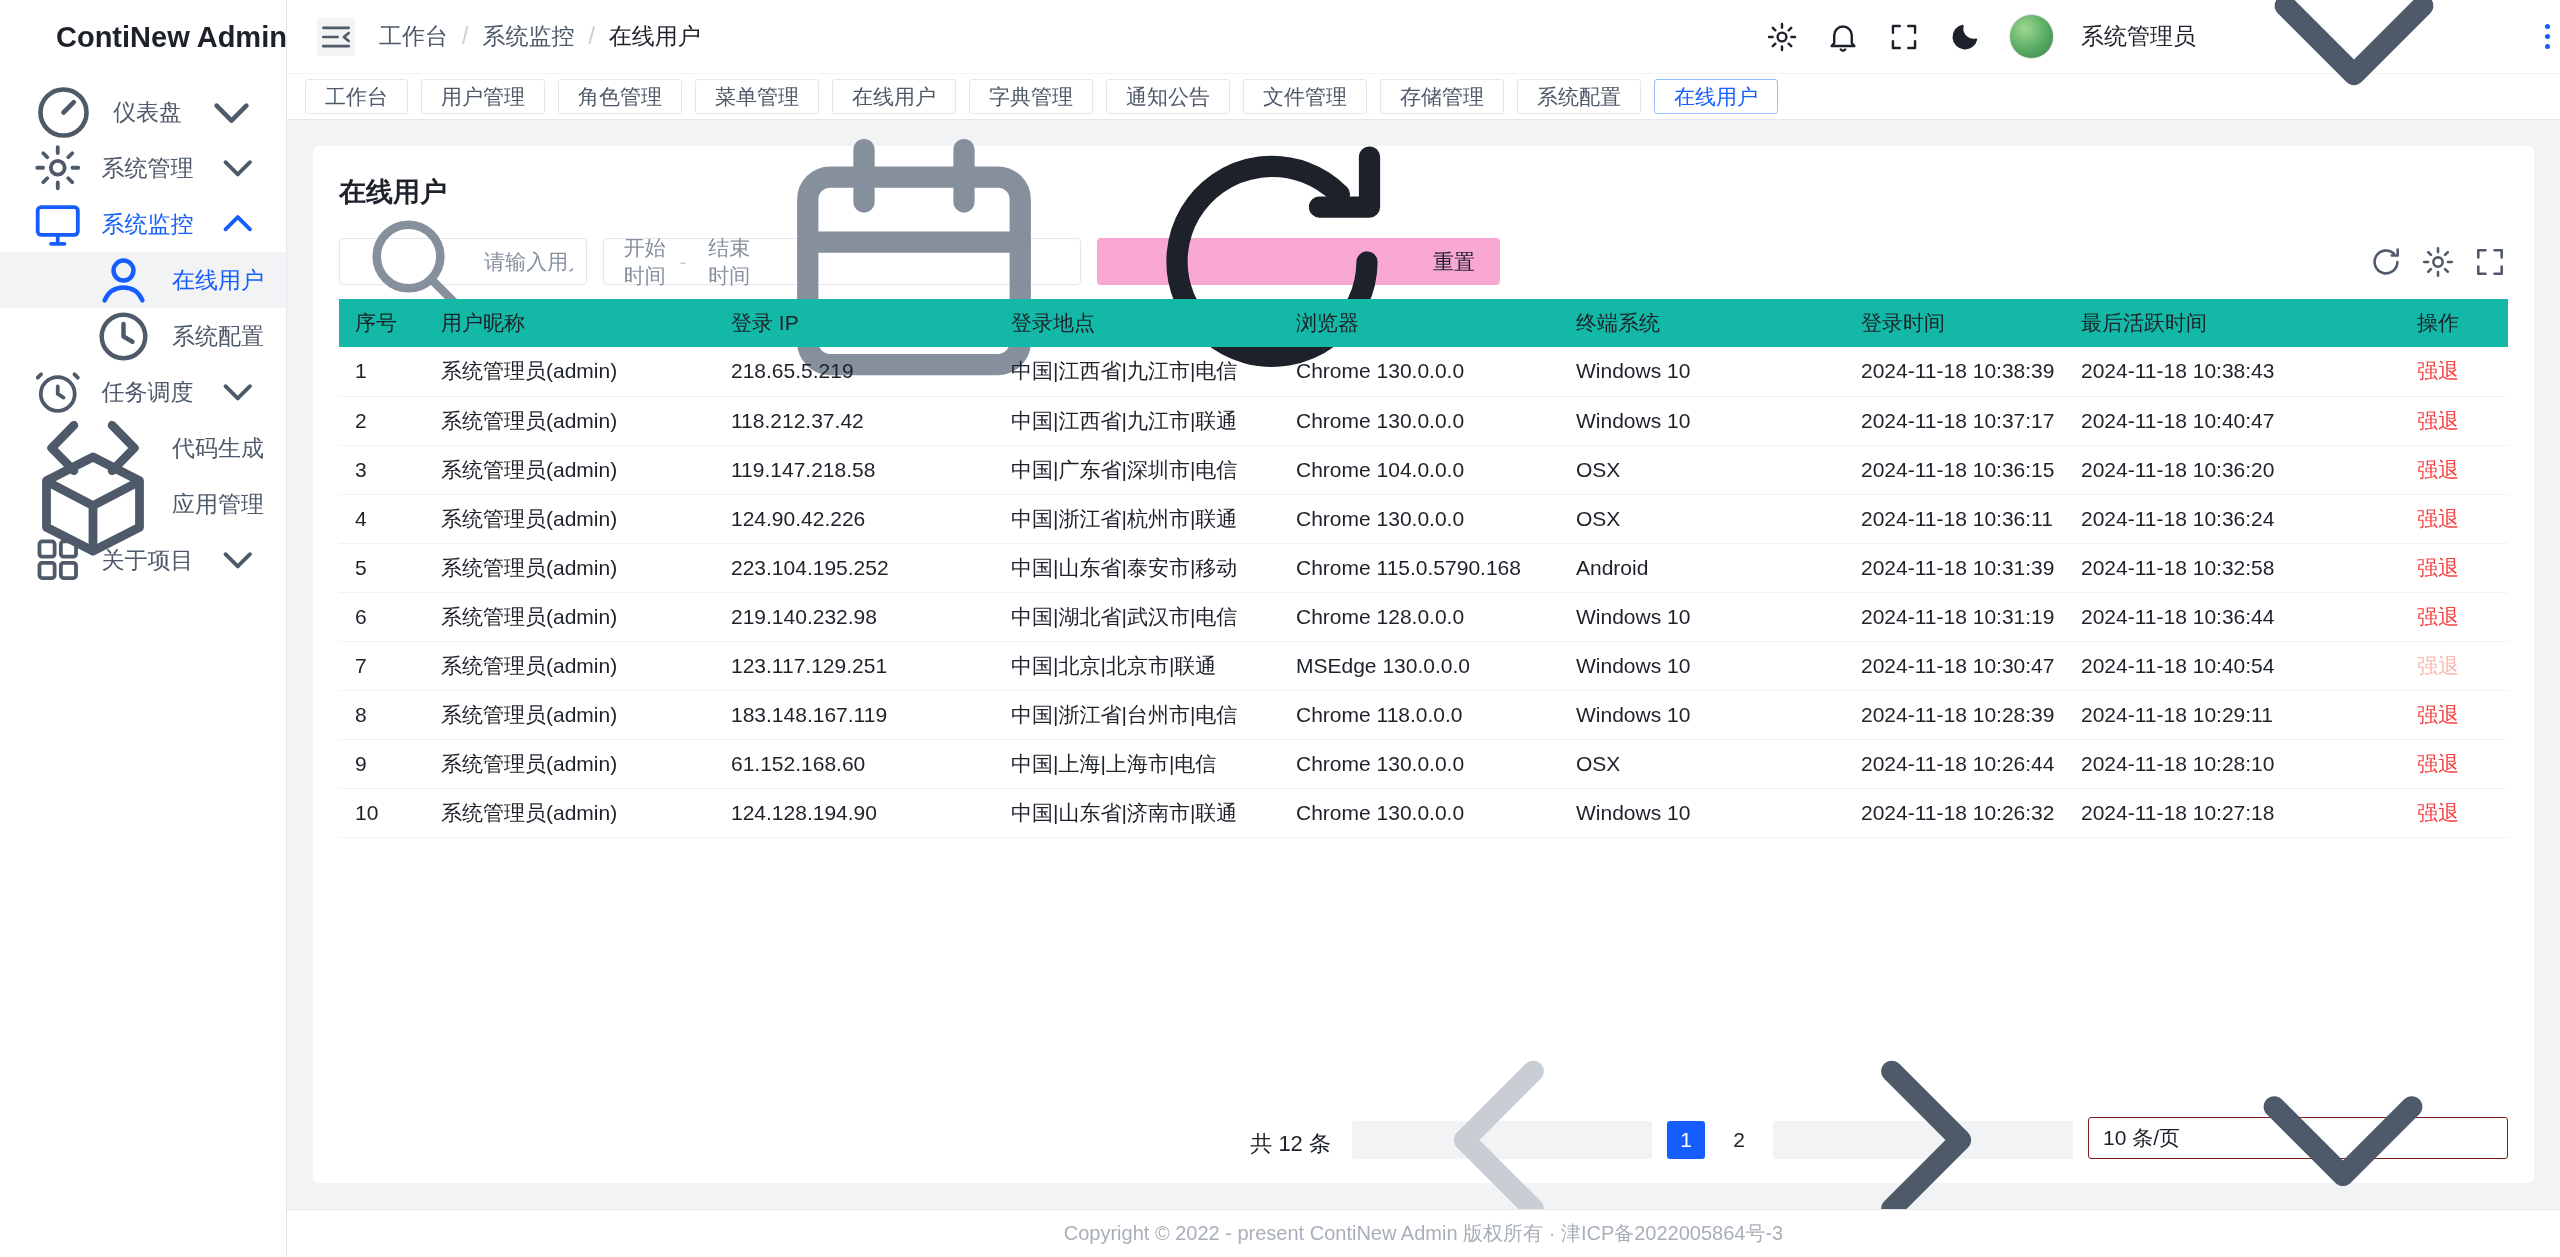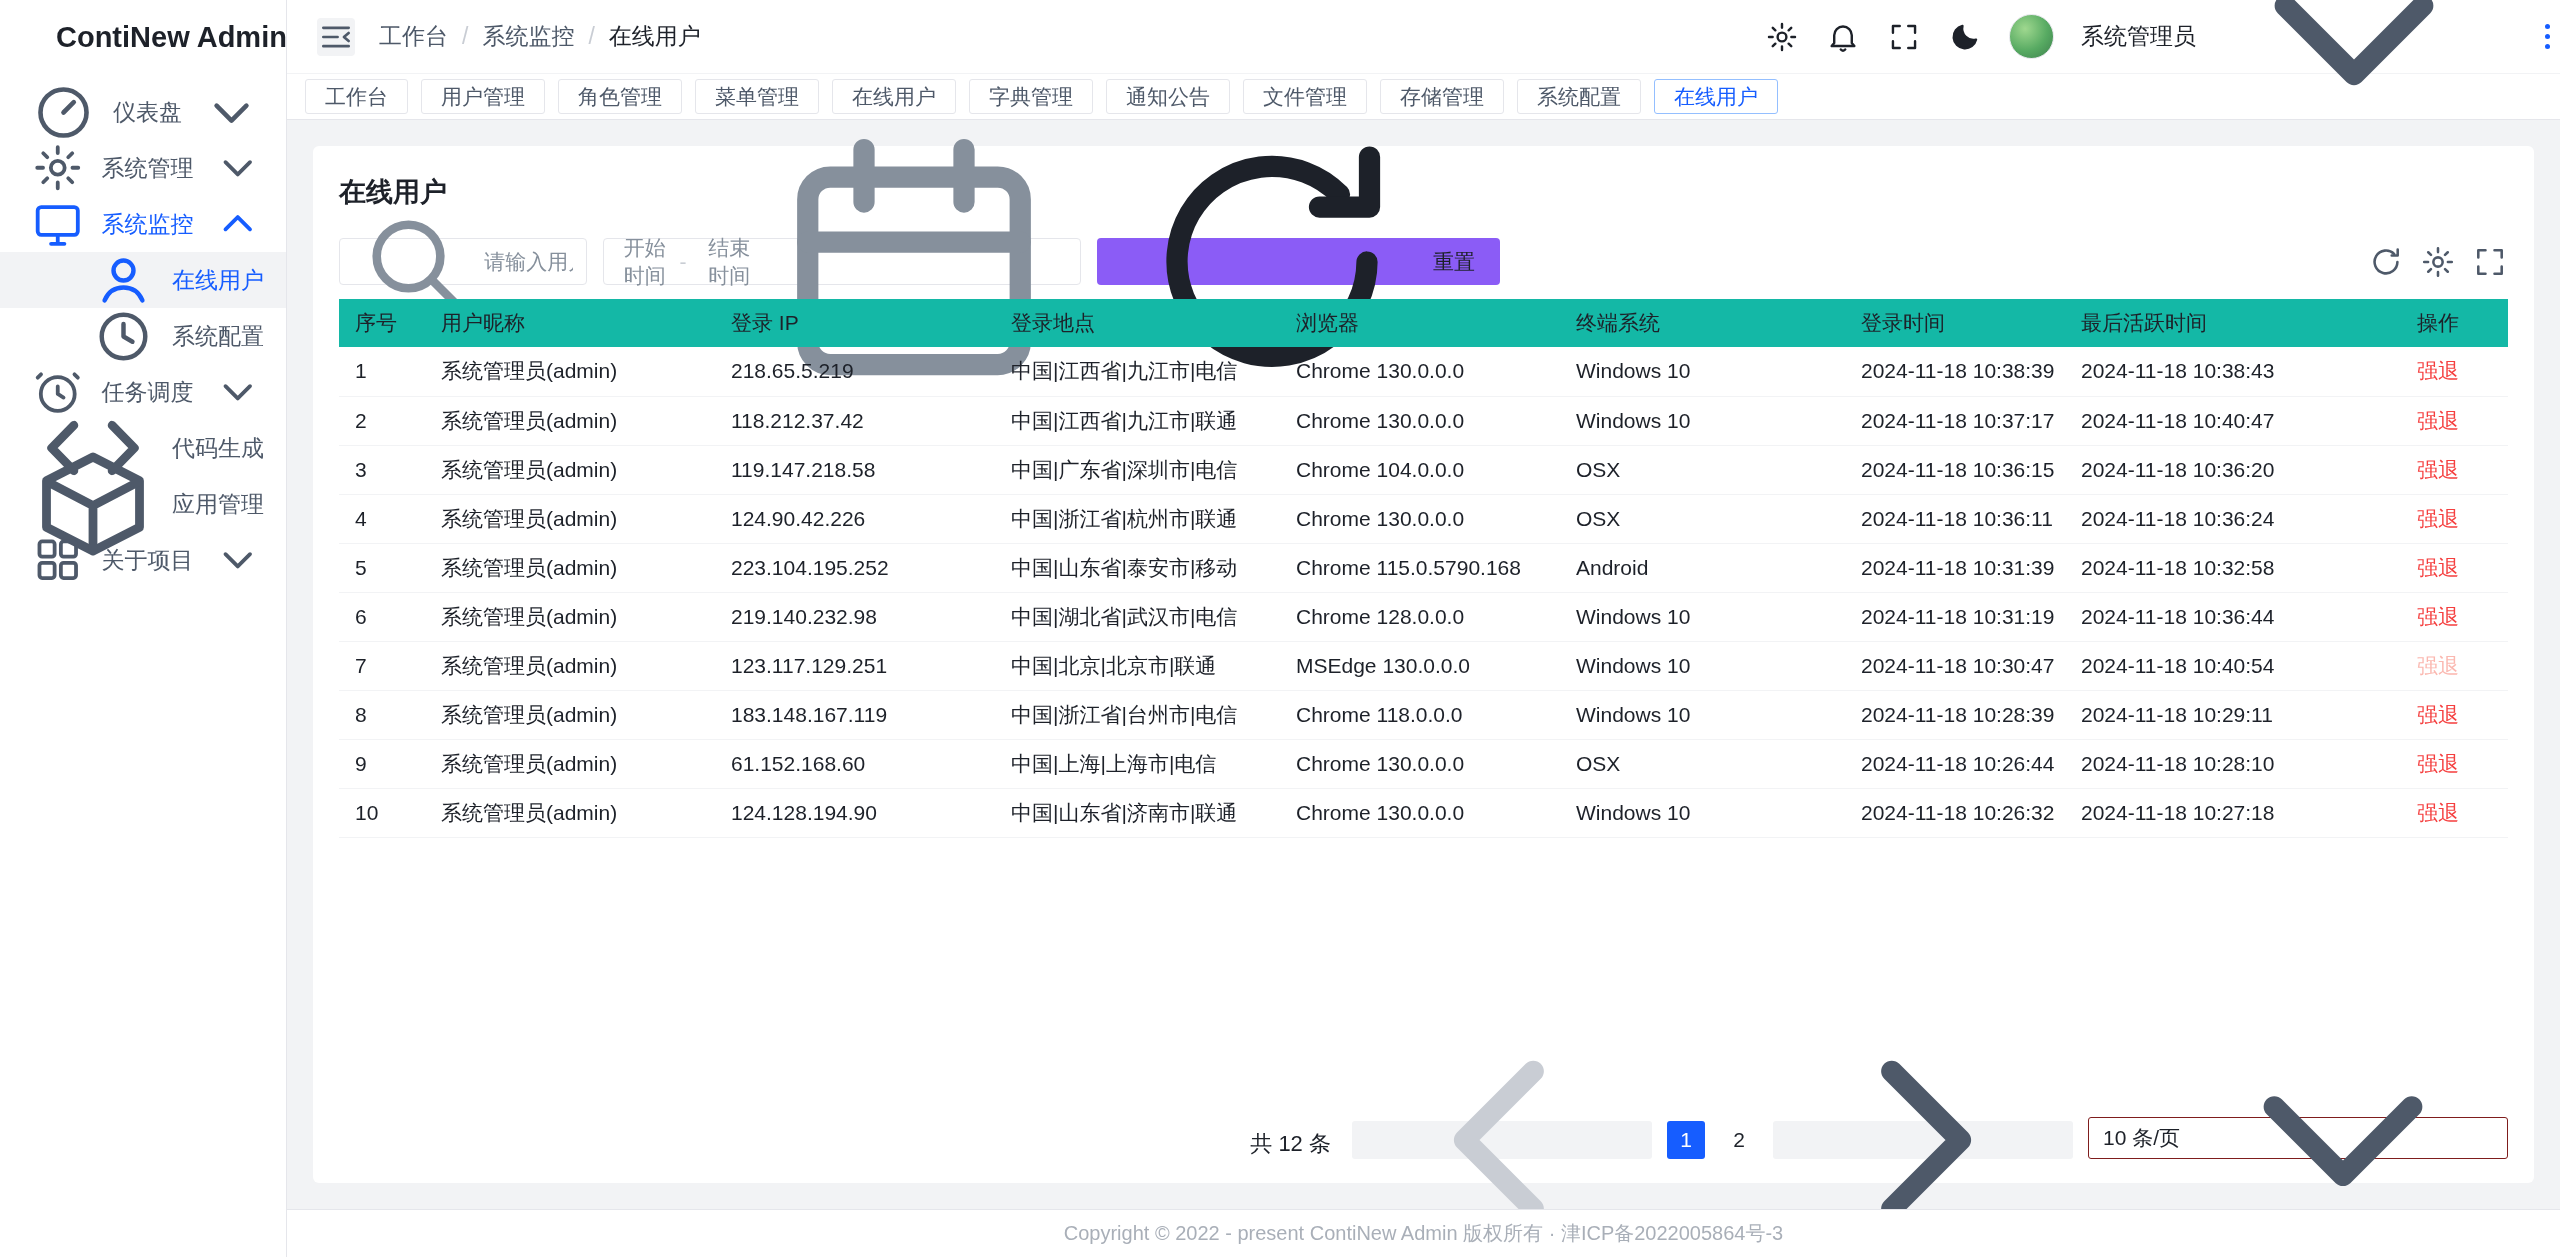--- a/index.html
+++ b/index.html
@@ -58,21 +58,21 @@
   .toolbar { display:flex; align-items:center; gap:16px; margin-bottom:14px; }
   .search-box { width:248px; height:47px; border:1px solid #e5e6eb; border-radius:4px; display:flex; align-items:center; gap:10px; padding:0 13px; color:#86909c; }
   .search-box svg { width:22px; height:22px; flex-shrink:0; }
   .search-box input { border:none; outline:none; width:100%; font-size:21px; color:#1d2129; font-family:inherit; background:transparent; }
   .search-box input::placeholder { color:#86909c; }
   .date-box { width:478px; height:47px; border:1px solid #e5e6eb; border-radius:4px; display:flex; align-items:center; gap:10px; padding:0 16px; font-size:21px; color:#86909c; cursor:pointer; }
   .date-box .ph { flex:1;text-align:center; }
   .date-box .ph.end { padding-left:8px; }
   .date-box .sep { color:#c9cdd4; }
   .date-box svg { width:22px; height:22px; flex-shrink:0; }
-  .reset-btn { height:47px; padding:0 25px; background:#8b5cf6; border:none; border-radius:4px; font-size:21px; color:#1d2129; font-family:inherit; display:flex; align-items:center; gap:11px; cursor:pointer; }
+  .reset-btn { height:47px; padding:0 25px; background:#f9a8d4; border:none; border-radius:4px; font-size:21px; color:#1d2129; font-family:inherit; display:flex; align-items:center; gap:11px; cursor:pointer; }
   .reset-btn svg { width:21px; height:21px; }
   .toolbar-spacer { flex:1; }
   .tool-icon { width:36px; height:36px; display:flex; align-items:center; justify-content:center; color:#4e5969; cursor:pointer; }
   .tool-icon svg { width:25px; height:25px; }
 
   
   table { width:100%; border-collapse:collapse; table-layout:fixed; }
   thead th { background:#14b8a6; height:48px; text-align:left; padding:0 16px; font-size:21px; font-weight:500; color:#1d2129; white-space:nowrap; }
   tbody td { height:49px; padding:0 16px; font-size:21px; color:#1d2129; border-bottom:1px solid #f2f3f5; white-space:nowrap; overflow:hidden; }
   .force-logout { color:#f53f3f; cursor:pointer; }

